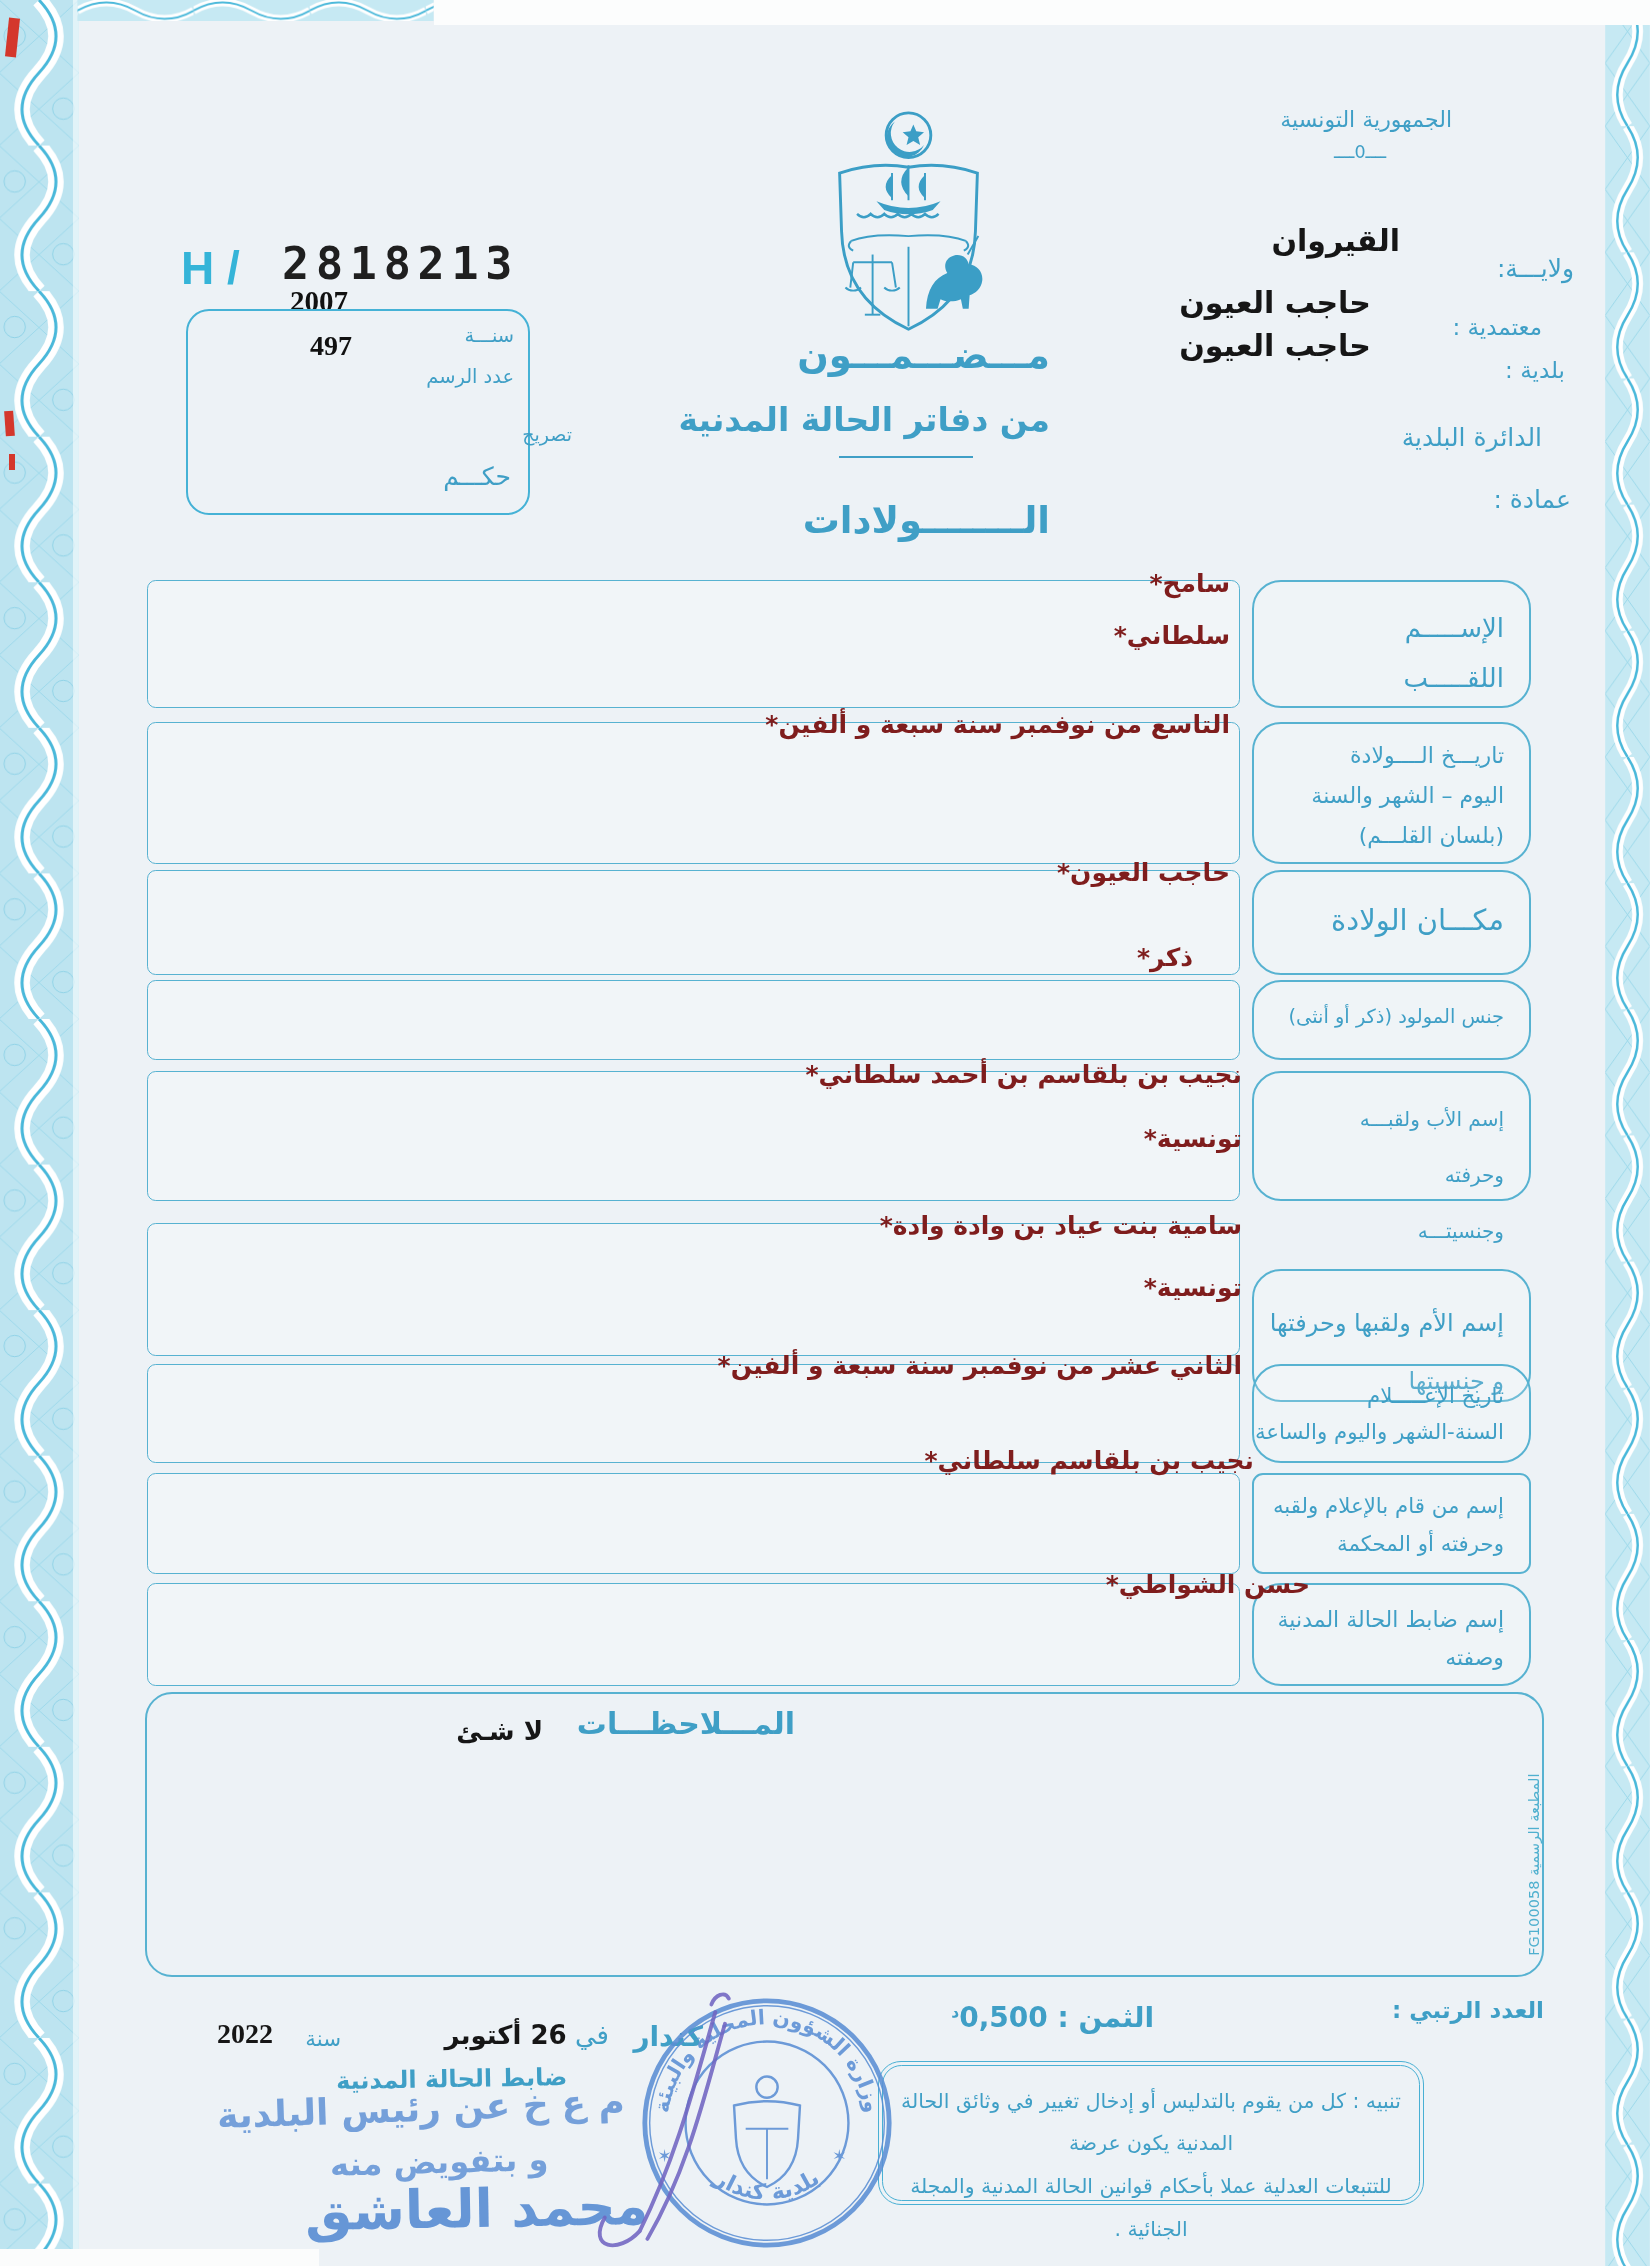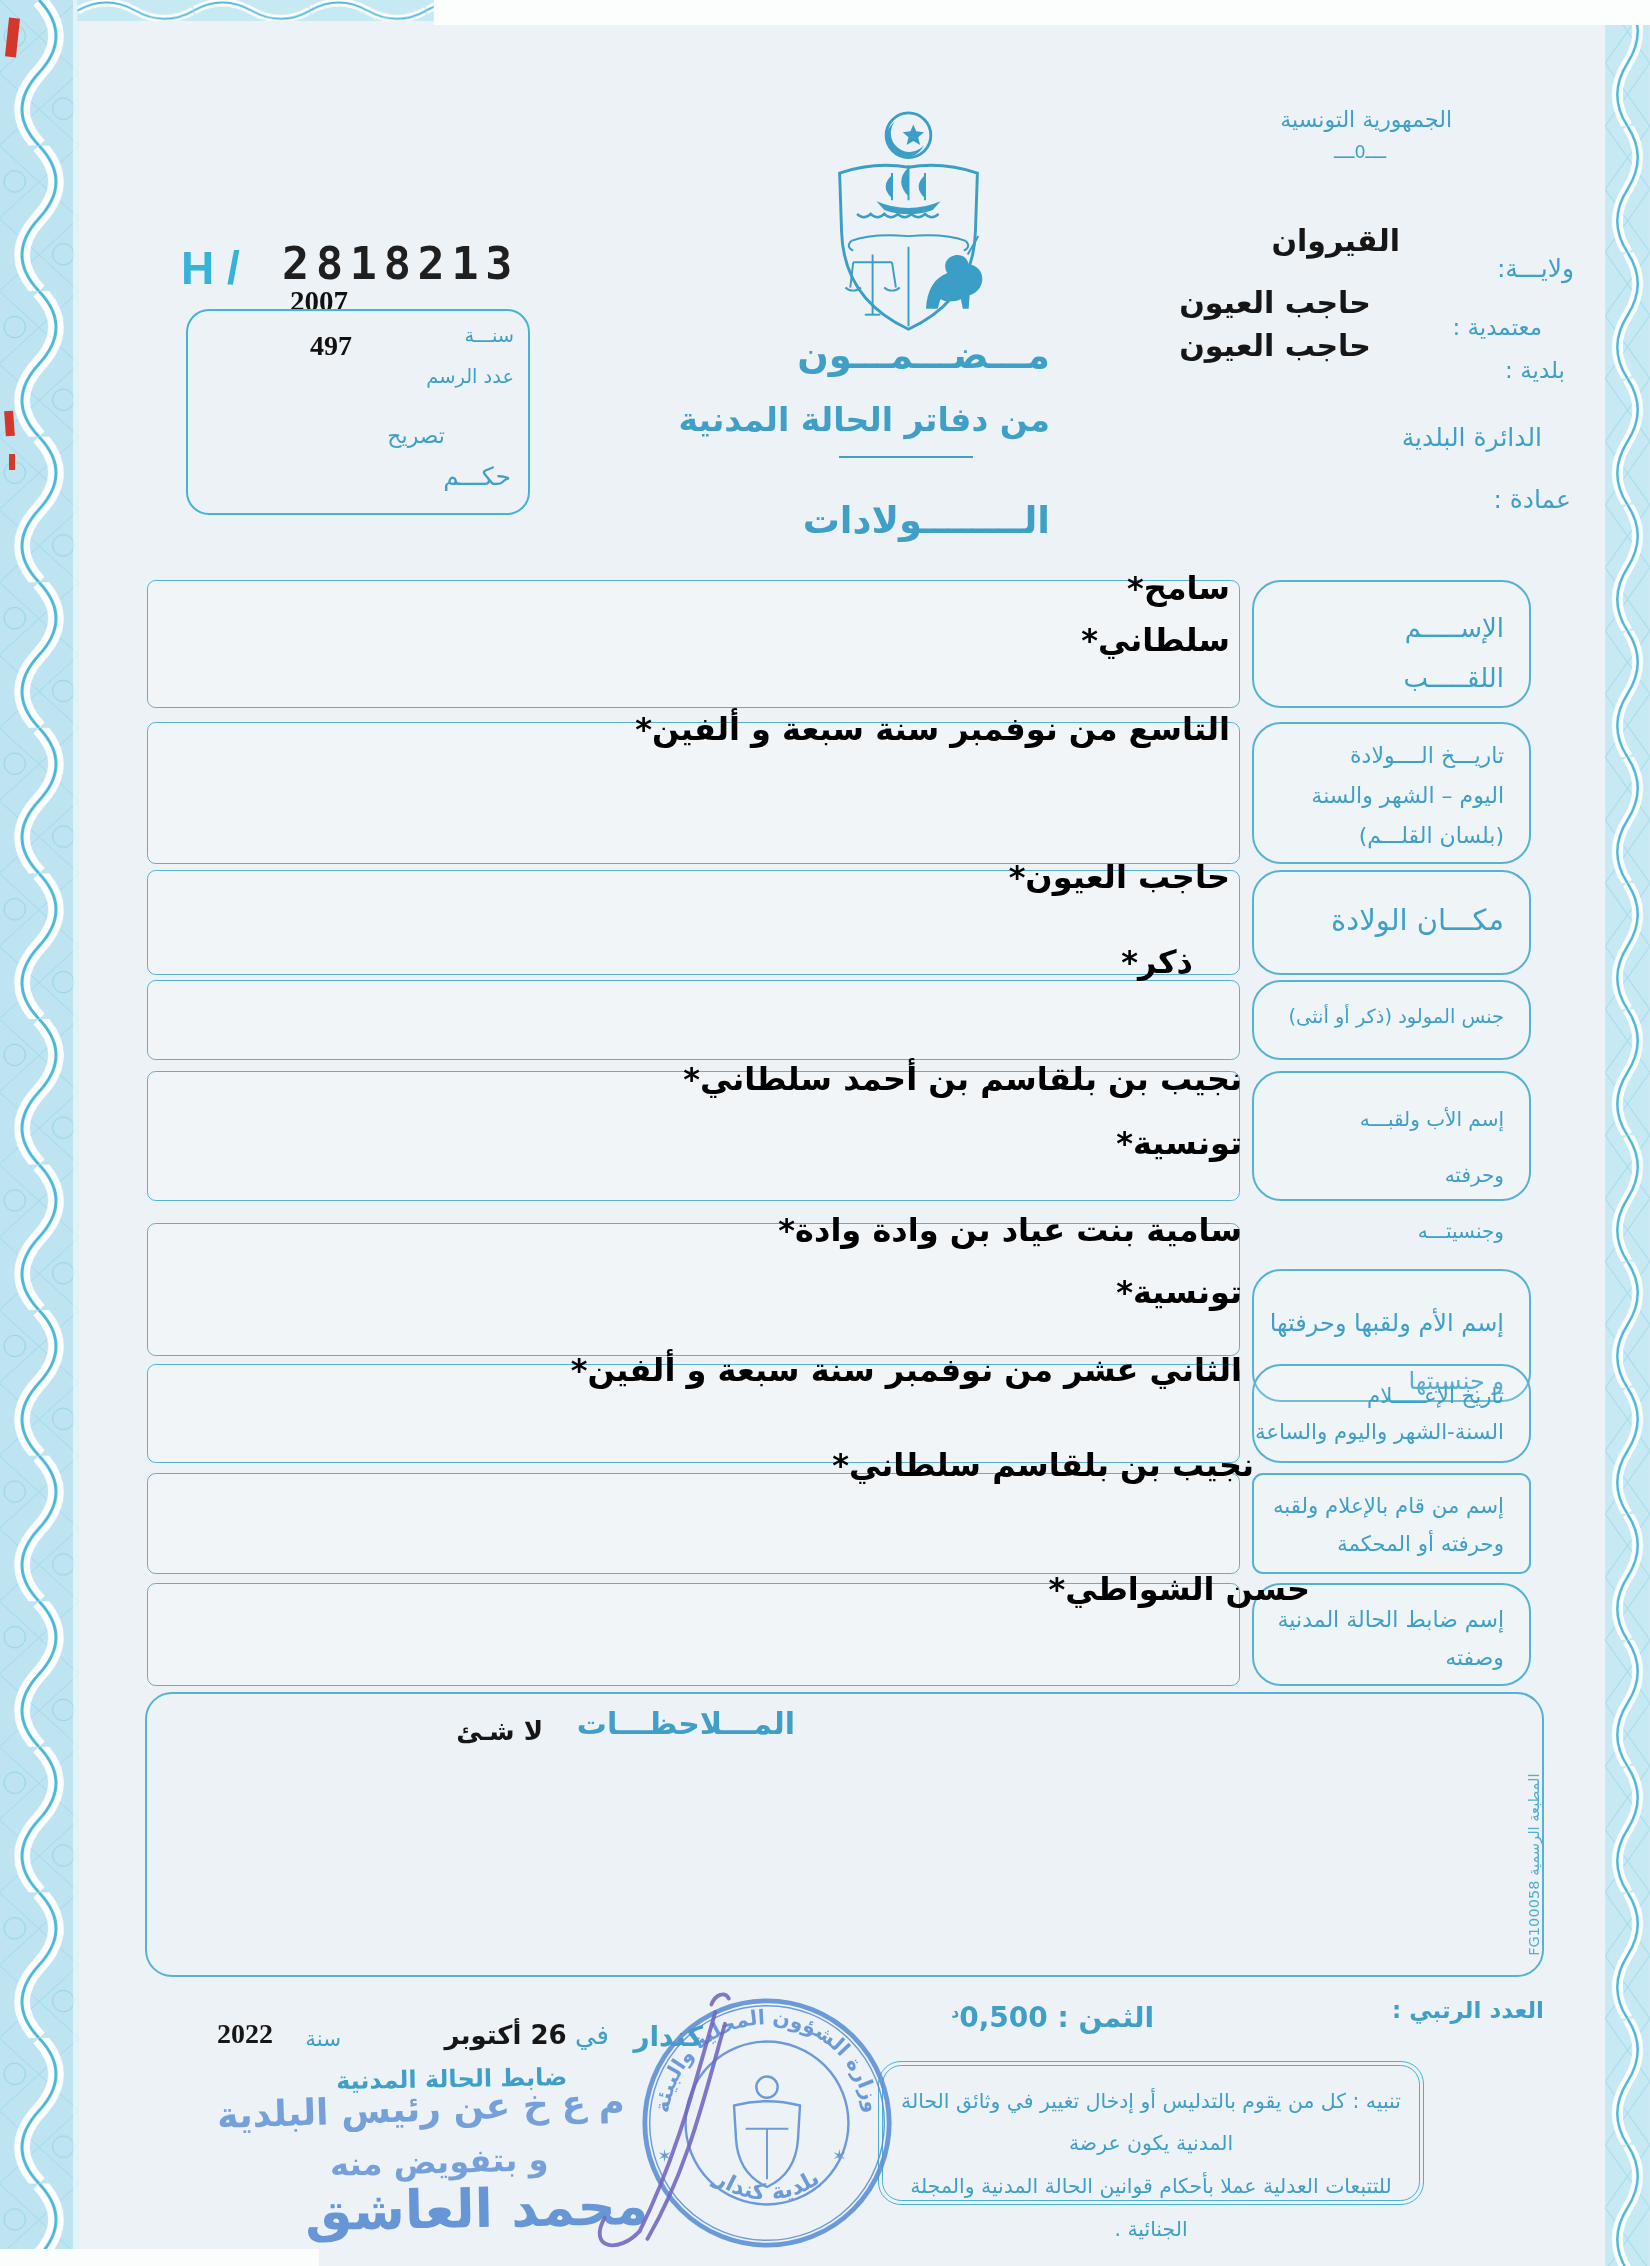--- a/index.html
+++ b/index.html
@@ -1,21 +1,21 @@
 <!DOCTYPE html>
 <html lang="ar" dir="rtl"><head>
 <meta charset="utf-8">
 <style>
   html,body{margin:0;padding:0;background:#ffffff;}
   .canvas{position:relative;width:1651px;height:2267px;background:#edf2f6;overflow:hidden;
           font-family:"DejaVu Sans",sans-serif;direction:rtl;}
   .abs{position:absolute;}
   .cy{color:#3f9fc6;}
   .bk{color:#161616;font-weight:bold;}
-  .val{position:absolute;font-weight:bold;color:#000000;font-size:32px;white-space:nowrap;
+  .val{position:absolute;font-weight:bold;color:#7f1d1d;font-size:25px;white-space:nowrap;
        font-family:"DejaVu Sans",sans-serif;}
   .vbox{position:absolute;right:410px;width:1093px;border:1.9px solid #57b2d1;border-radius:8.7px;
         background:rgba(255,255,255,0.22);box-sizing:border-box;}
   .lbox{position:absolute;right:119px;width:279px;border:2.9px solid #57b2d1;border-radius:29px;
         color:#3f9fc6;text-align:right;padding-right:25px;box-sizing:border-box;
         background:rgba(255,255,255,0.15);}
   .lbox span{display:block;}
   .lb1{padding-top:21.3px;line-height:50px;font-size:26px;margin-left:30px;}
   .lb2{padding-top:11.6px;line-height:40px;font-size:22px;}
   .lb3{padding-top:31px;font-size:29px;letter-spacing:1px;}
@@ -136,21 +136,21 @@
   </svg>
 
   <div class="abs" style="left:182px;top:241px;color:#35b4d8;font-weight:bold;font-size:46px;font-family:'Liberation Sans',sans-serif;direction:ltr;">H /</div>
   <div class="abs" style="left:283px;top:237px;color:#1f1f1f;font-weight:bold;font-size:45px;letter-spacing:6.8px;font-family:'DejaVu Sans Mono',monospace;direction:ltr;">2818213</div>
   <div class="abs" style="left:291px;top:285px;color:#111;font-weight:bold;font-size:29px;font-family:'Liberation Serif',serif;direction:ltr;">2007</div>
 
   <div class="serialbox"></div>
   <div class="abs" style="left:311px;top:330px;color:#111;font-weight:bold;font-size:28px;font-family:'Liberation Serif',serif;">497</div>
   <div class="abs cy" style="right:1136px;top:324px;font-size:19.4px;">سنـــة</div>
   <div class="abs cy" style="right:1136px;top:365px;font-size:19.4px;">عدد الرسم</div>
-  <div class="abs cy" style="right:1205px;top:423px;font-size:22px;">تصريح</div>
+  <div class="abs cy" style="right:1078px;top:423px;font-size:19px;">تصريح</div>
   <div class="abs cy" style="right:1139px;top:462px;font-size:25px;">حكـــم</div>
 
   <div class="abs cy" style="right:600px;top:334px;font-size:37px;font-weight:bold;">مـــضـــمـــون</div>
   <div class="abs cy" style="right:600px;top:400px;font-size:33px;font-weight:bold;">من دفاتر الحالة المدنية</div>
   <div class="title-underline"></div>
   <div class="abs cy" style="right:600px;top:499px;font-size:37px;font-weight:bold;">الــــــــولادات</div>
 
   <div class="vbox" style="top:580px;height:128px;"></div>
   <div class="lbox lb1" style="top:580px;height:128px;">
     <span>الإســـــم</span>

